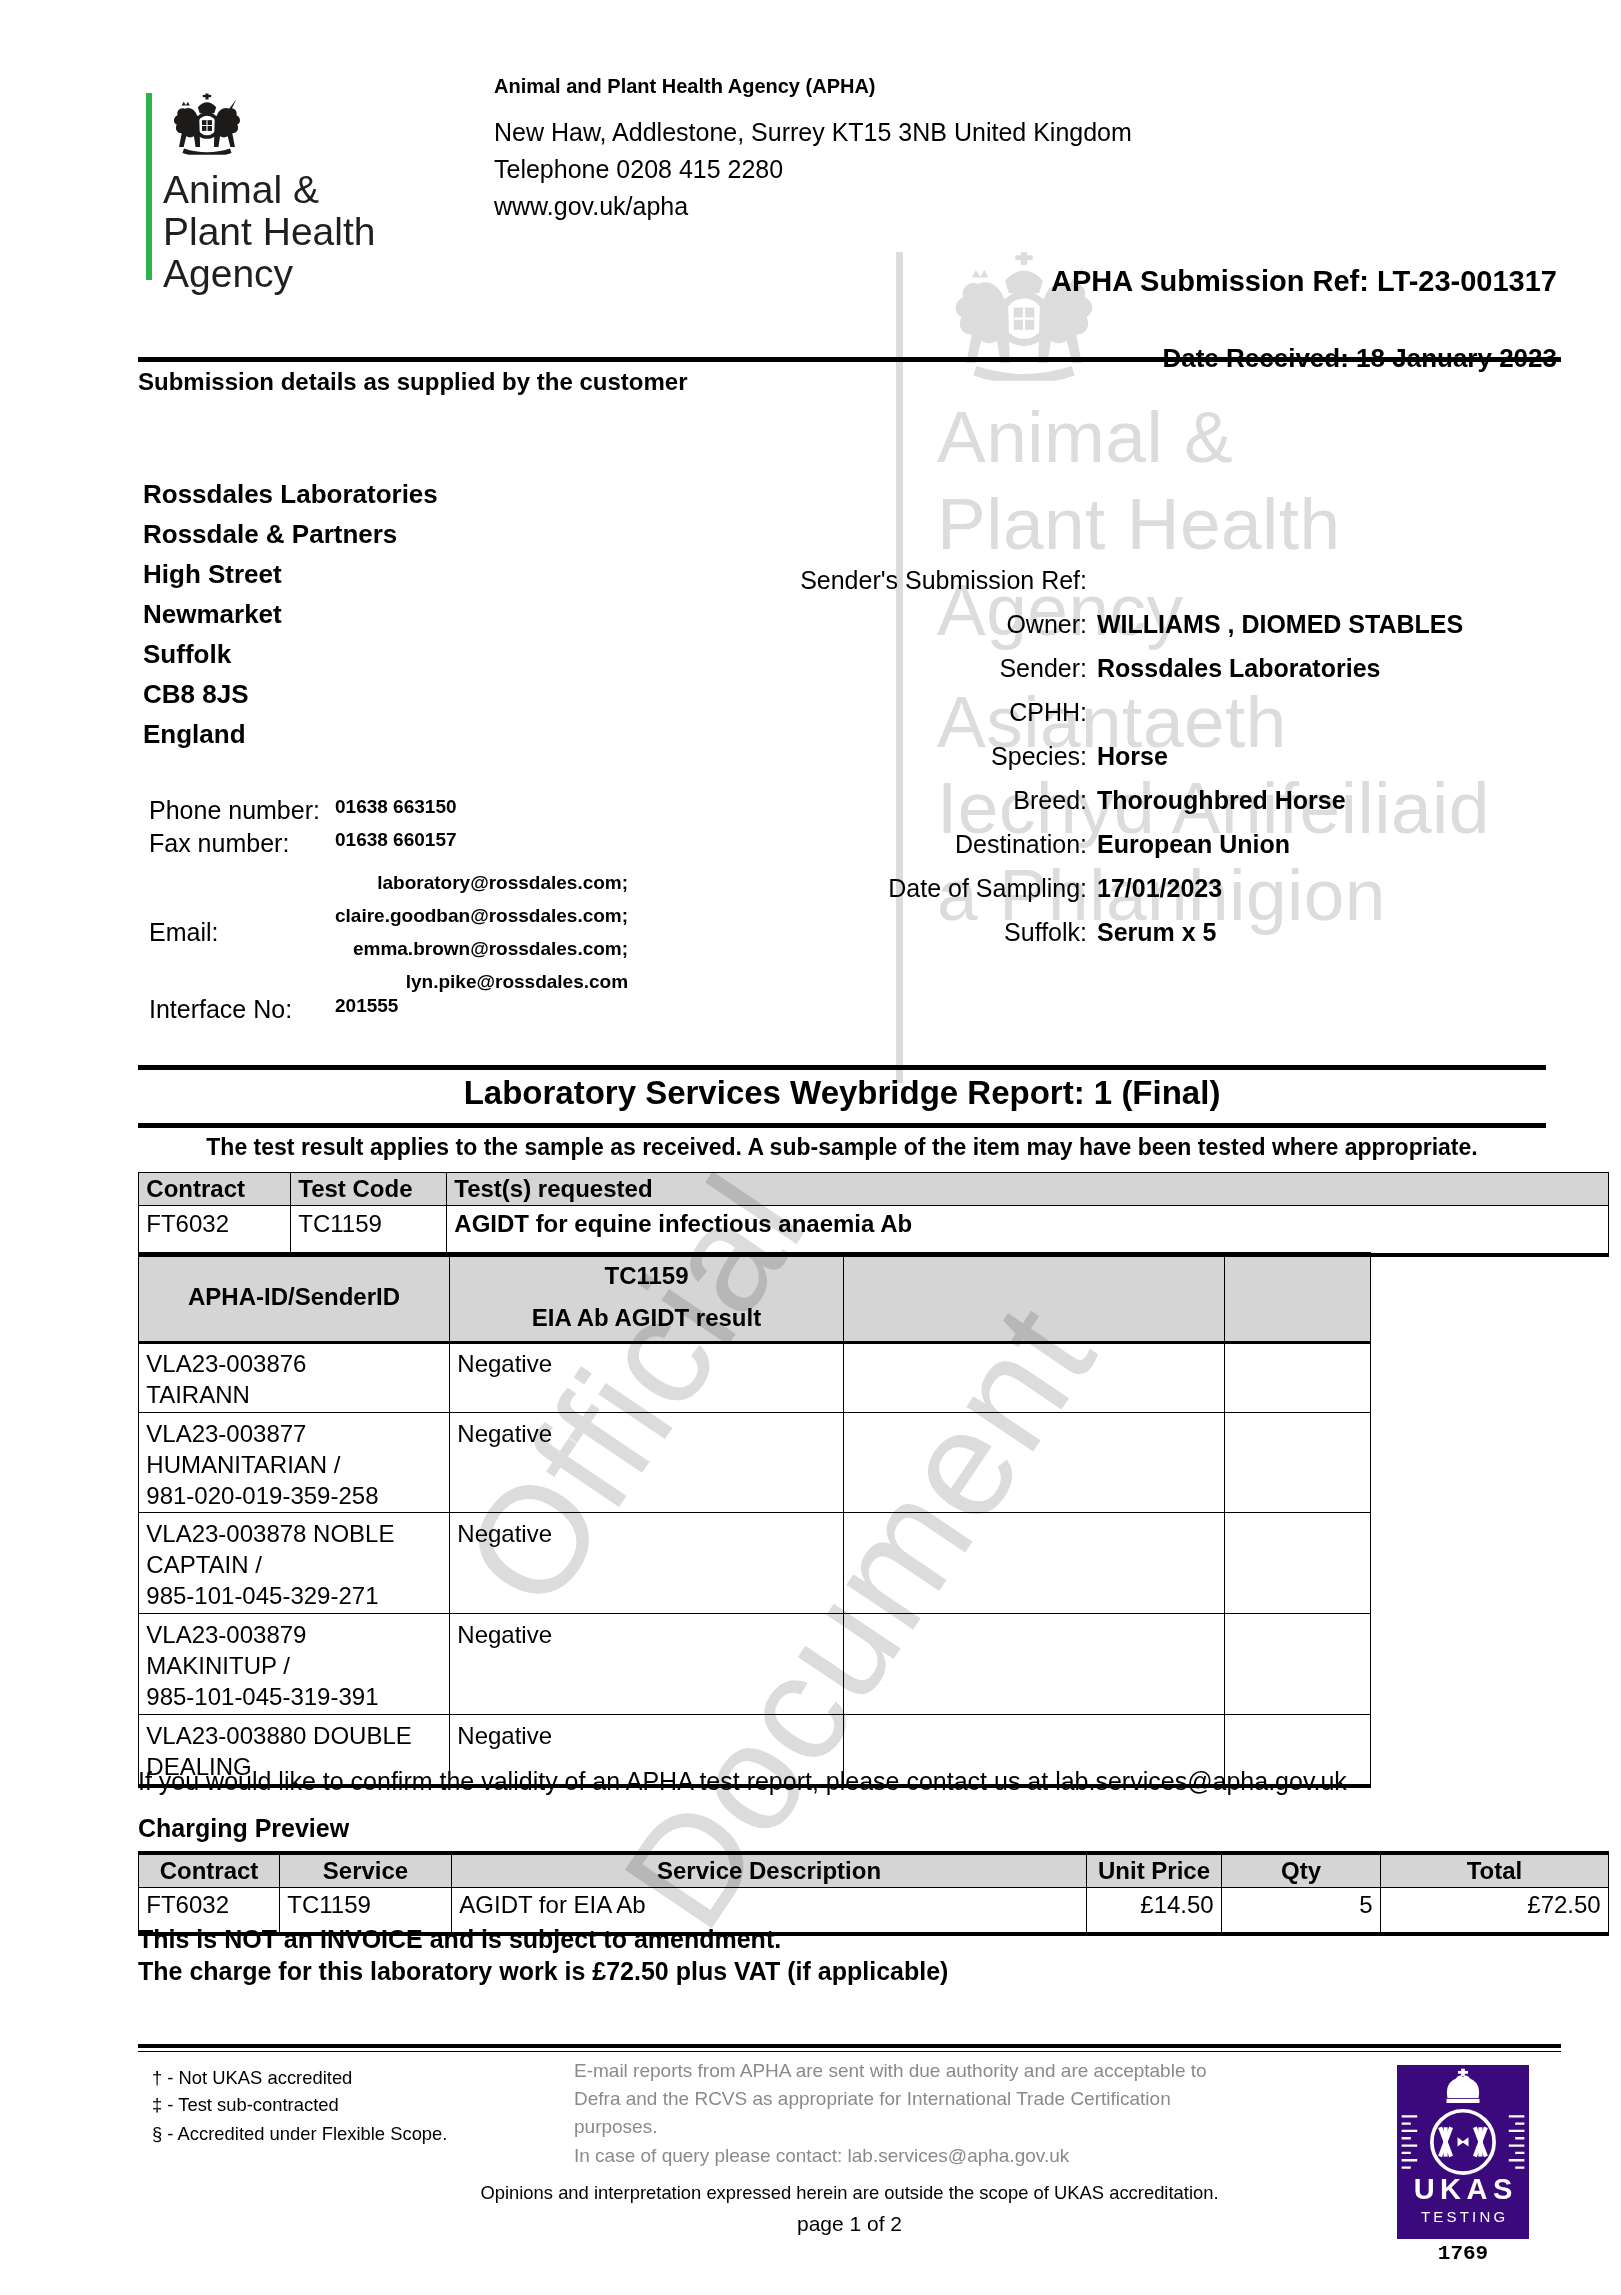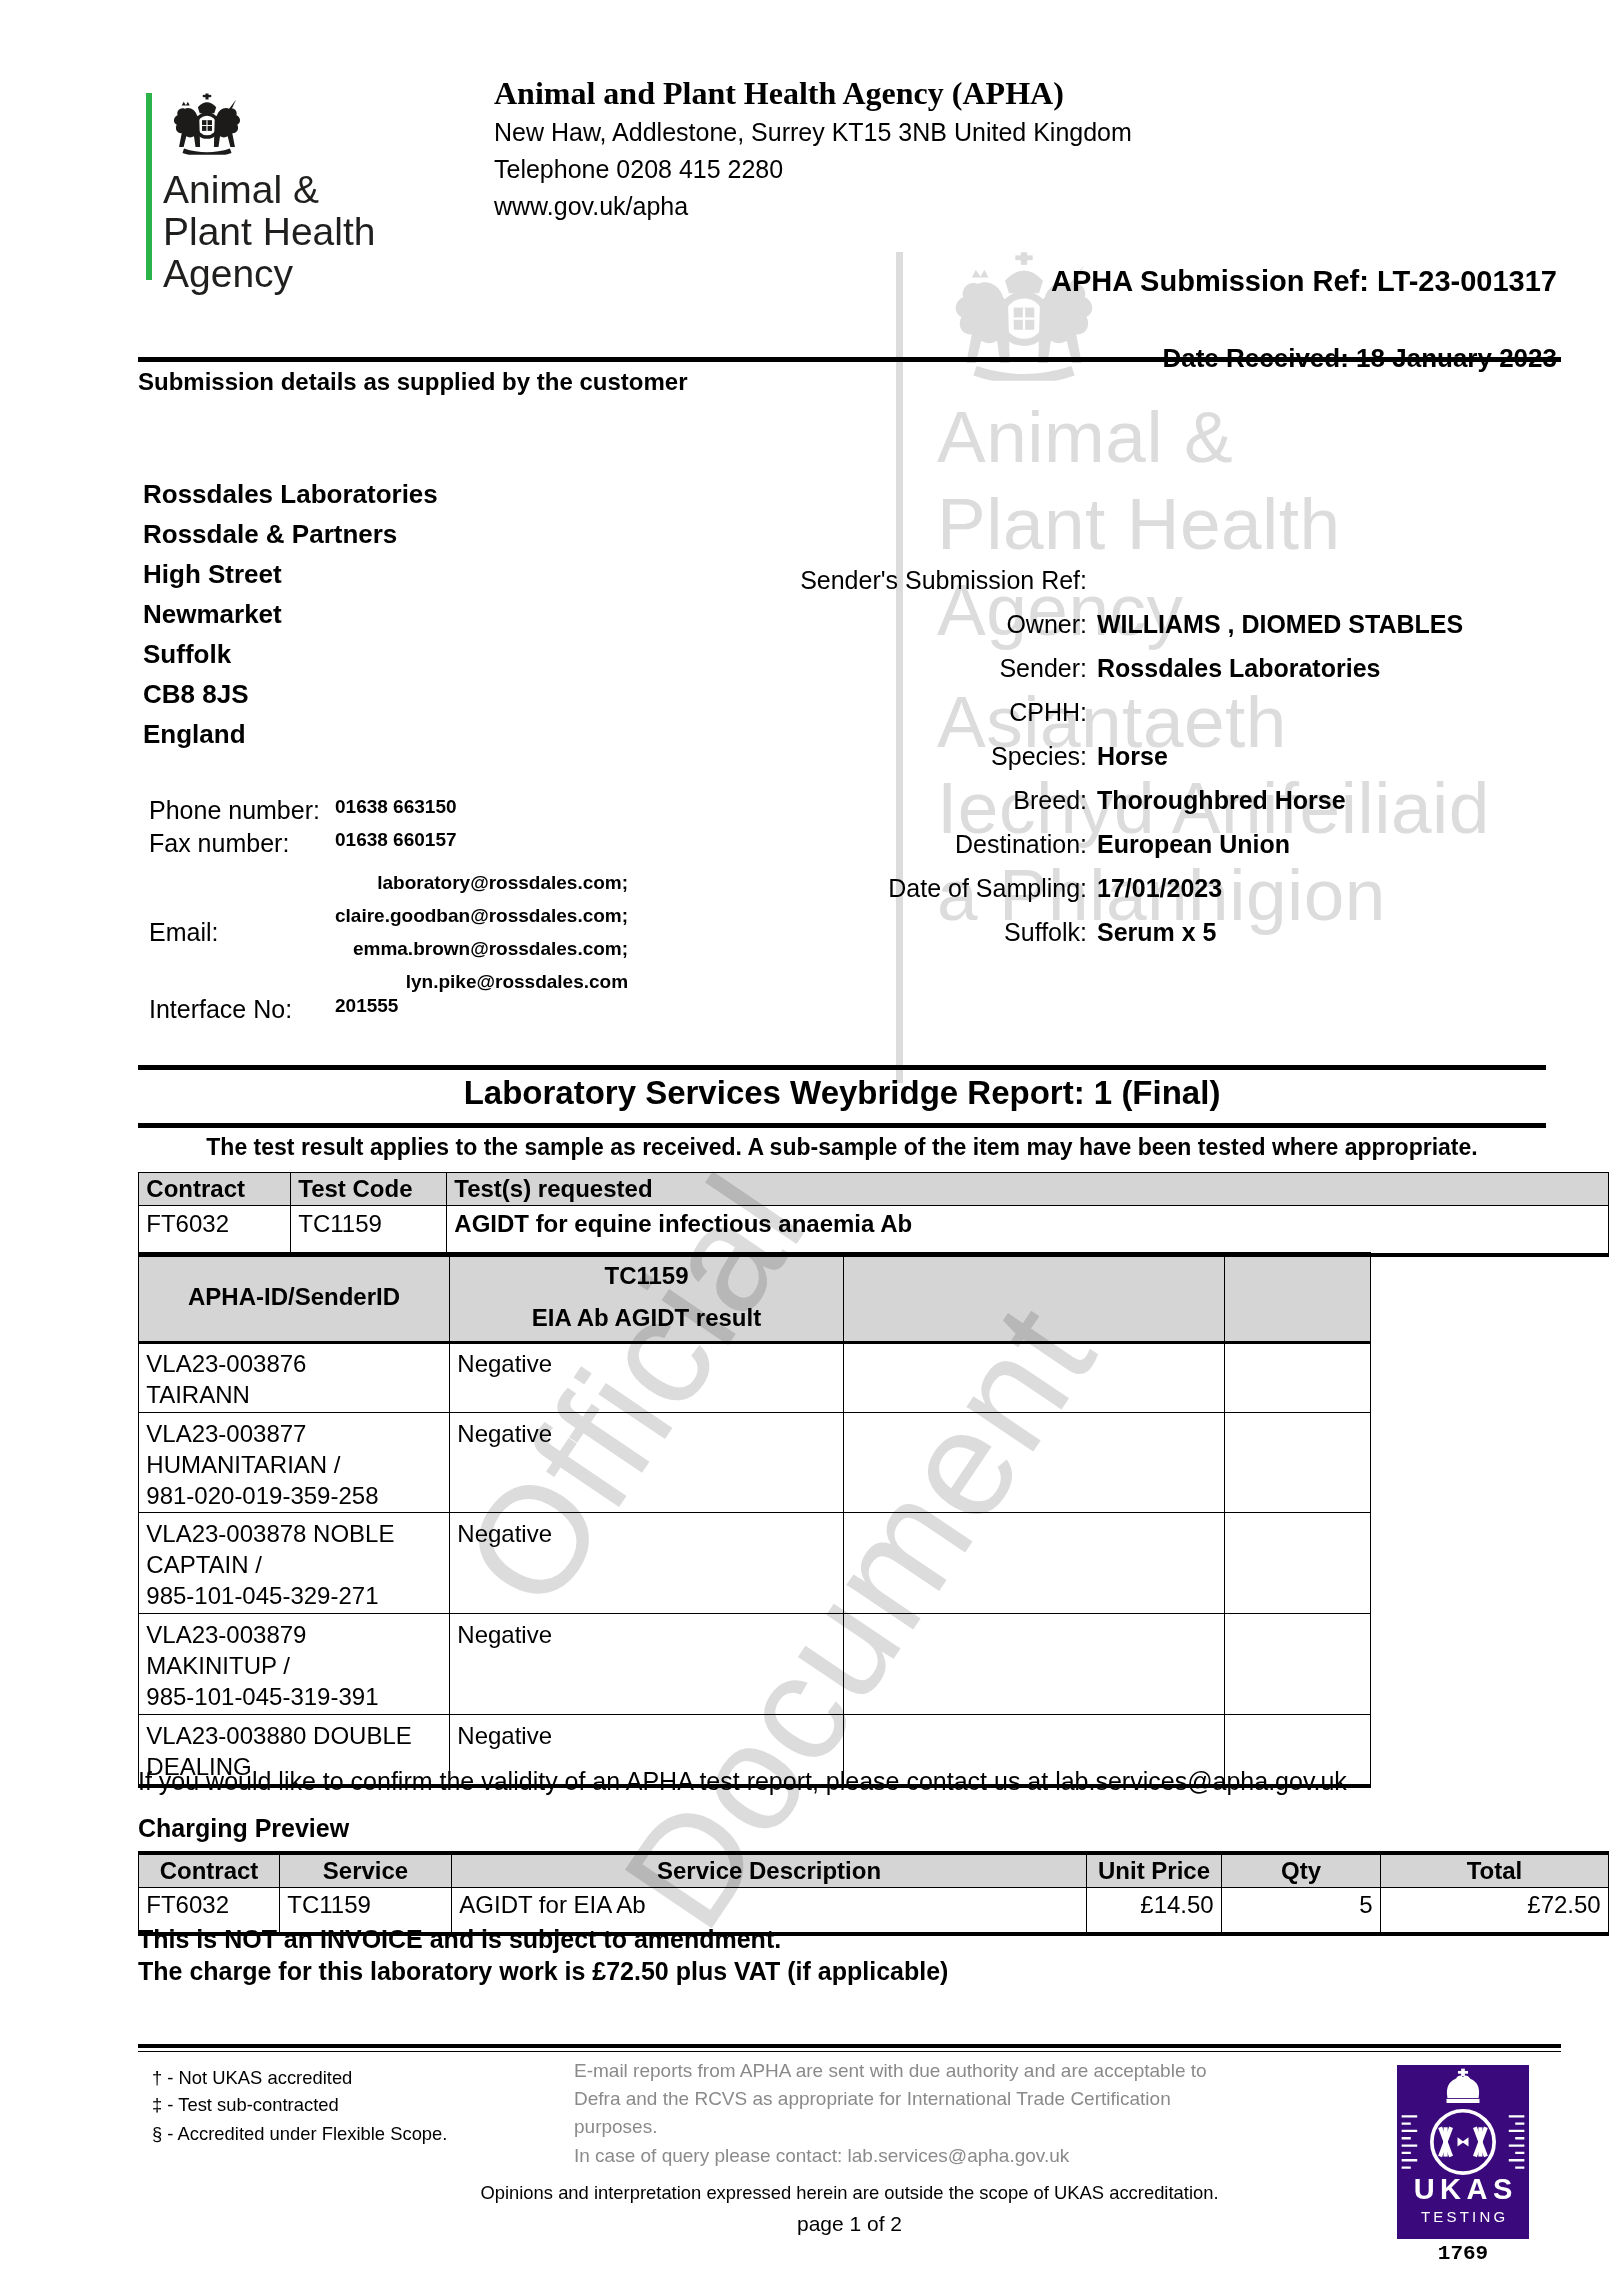--- a/index.html
+++ b/index.html
@@ -17,21 +17,21 @@
   .wm { color:var(--wm,#dcdcdc); z-index:0; }
   .wm-bar { left:896px; top:252px; width:7.3px; height:831px; background:var(--wm,#dcdcdc); }
   .wm-crest { left:937px; top:250px; width:174px; height:131px; }
   .wm-line { left:937px; font-size:73px; line-height:73px; letter-spacing:0.5px; }
   .wm-diag { font-size:152px; letter-spacing:1.8px; transform:translate(-50%,-50%) rotate(-56deg); }
 
   
   .green-bar { left:146px; top:93px; width:6px; height:187px; background:var(--green,#2cb34a); }
   .logo-crest { left:164px; top:93px; width:86px; height:62px; color:#1c1b1a; }
   .logo-text { left:163px; top:169px; font-size:39px; line-height:42px; color:#201f1e; }
-  .org-title { left:494px; top:75px; font-size:32px;font-family:Liberation Serif, serif; }
+  .org-title { left:494px; top:75px; font-size:20px; }
   .org-line1 { left:494px; top:118px; font-size:25px; }
   .org-line2 { left:494px; top:155px; font-size:25px; }
   .org-line3 { left:494px; top:192px; font-size:25px; }
   .sub-ref  { left:138px; top:265px; width:1419px; text-align:right; font-size:29px; }
   .date-rec { left:138px; top:315px; width:1419px; text-align:right; font-size:26px;margin-top:28px; }
   .rule-top { left:138px; top:357px; width:1423px; height:4.6px; background:#000; }
   .section-title { left:138px; top:368px; font-size:24px; }
 
   
   .cust-addr { left:143px; top:474px; font-size:26px; line-height:40px; }

